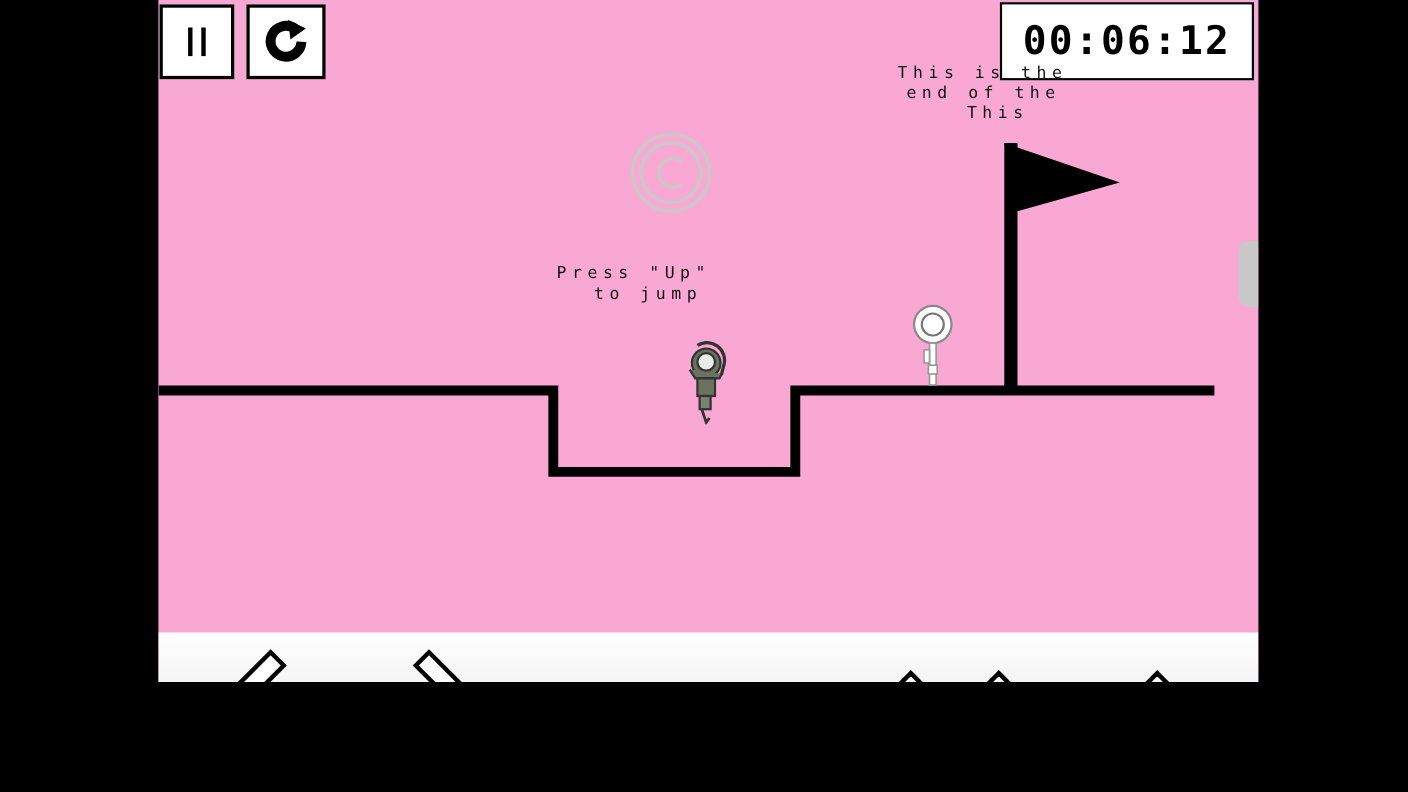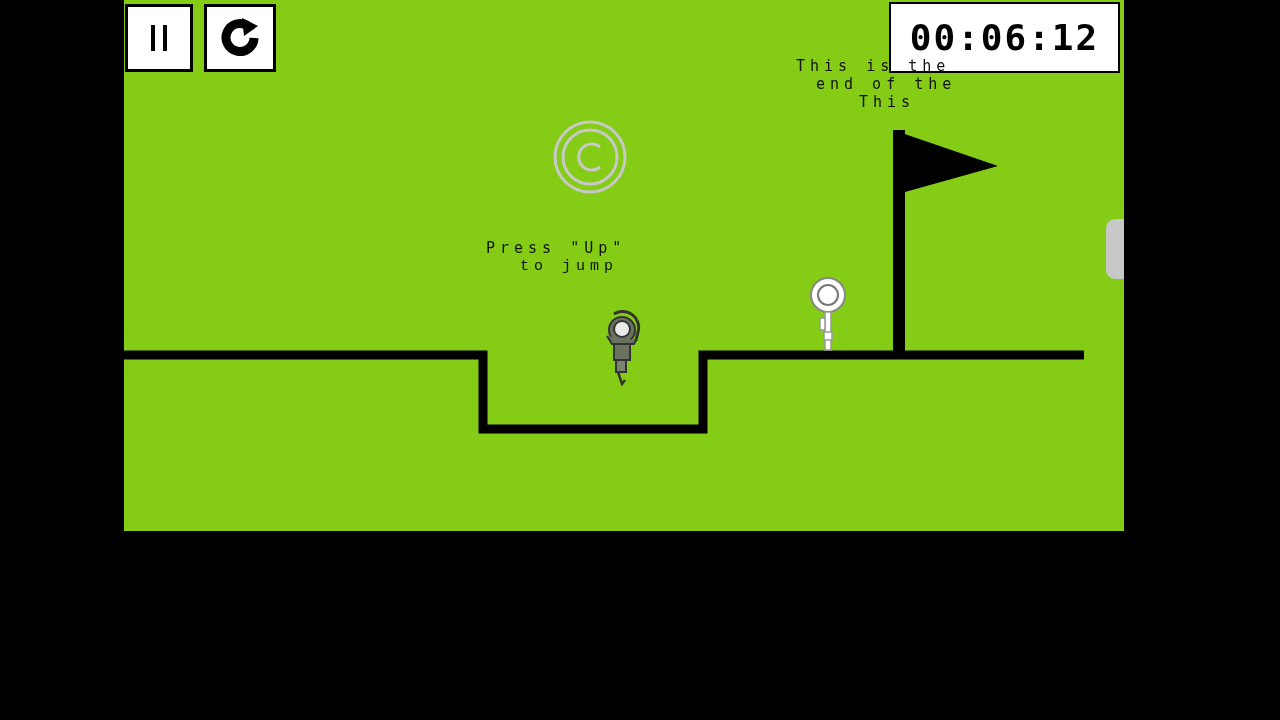--- a/index.html
+++ b/index.html
@@ -1,17 +1,17 @@
 <!DOCTYPE html>
 <html><head>
 <meta charset="utf-8">
 <style>
   html, body { margin:0; padding:0; }
   body { width:1280px; height:720px; background:#000; position:relative; overflow:hidden; font-family:"DejaVu Sans Mono", monospace; }
-  #game { position:absolute; left:124px; top:0; width:1000px; height:531px; background:#84cc16; overflow:hidden; }
+  #game { position:absolute; left:144px; top:0; width:1000px; height:620px; background:#f9a8d4; overflow:hidden; }
   .abs { position:absolute; }
   .hud-btn { position:absolute; top:4px; width:68px; height:68px; border:3px solid #000; box-sizing:border-box; background:#fff; display:flex; align-items:center; justify-content:center; cursor:pointer; }
   .timer { position:absolute; left:765px; top:2px; width:231px; height:71px; border:2px solid #000; box-sizing:border-box; background:#fff; display:flex; align-items:center; justify-content:center; font-family:"DejaVu Sans Mono", monospace; font-size:36px; font-weight:bold; letter-spacing:2px; color:#000; }
   .pix-text { position:absolute; font-family:"DejaVu Sans Mono", monospace; font-size:15px; letter-spacing:5px; line-height:18px; color:#111; text-align:center; white-space:pre; }
   .controls-band { position:absolute; left:0; top:575px; width:1000px; height:66px; background:linear-gradient(#fff, #f1f0f2); }
   .dash-line { position:absolute; left:0; top:641px; width:1000px; height:0; border-top:2px dashed #b5b5b5; }
   .scroll-handle { position:absolute; left:982px; top:219px; width:18px; height:60px; border-radius:9px 0 0 9px; background:#c8c8c8; }
   .ctrl { position:absolute; cursor:pointer; }
 </style>
 </head>
@@ -29,31 +29,31 @@
   <div class="hud-btn" style="left:80px; width:72px;">
     <svg width="44" height="44" viewBox="0 0 44 44">
       <path d="M30 10 A14 14 0 1 0 36 22" fill="none" stroke="#000" stroke-width="9"></path>
       <polygon points="24,2 40,10 26,20" fill="#000"></polygon>
     </svg>
   </div>
 
   <div class="timer">00:06:12</div>
 
   <div class="pix-text" style="left:672px; top:57px; text-align:left;">This is the</div>
-  <div class="pix-text" style="left:680px; top:75px; text-align:left;margin-left:12px;">end of the</div>
+  <div class="pix-text" style="left:680px; top:75px; text-align:left;">end of the</div>
   <div class="pix-text" style="left:735px; top:93px; text-align:left;">This</div>
 
   <svg class="abs" style="left:428px; top:119px;" width="76" height="76" viewBox="0 0 76 76">
     <circle cx="38" cy="38" r="35" fill="none" stroke="#c8c8c8" stroke-width="3"></circle>
     <circle cx="38" cy="38" r="27" fill="none" stroke="#c8c8c8" stroke-width="3"></circle>
     <path d="M48 28 A13 13 0 1 0 48 48" fill="none" stroke="#c8c8c8" stroke-width="3"></path>
   </svg>
 
   <div class="pix-text" style="left:362px; top:239px; text-align:left;">Press "Up"</div>
-  <div class="pix-text" style="left:382px; top:258px; text-align:right;font-family:Liberation Mono, monospace;"> to jump</div>
+  <div class="pix-text" style="left:382px; top:258px; text-align:right;"> to jump</div>
 
   <svg class="abs" style="left:0; top:0;" width="1000" height="720" viewBox="0 0 1000 720">
     <polyline points="0,355 359,355 359,429 579,429 579,355 960,355" fill="none" stroke="#000" stroke-width="9" stroke-linejoin="miter"></polyline>
   </svg>
 
   <svg class="abs" style="left:766px; top:128px;" width="110" height="226" viewBox="0 0 110 226">
     <rect x="3" y="2" width="12" height="224" fill="#000"></rect>
     <polygon points="3,2 108,38 15,64" fill="#000"></polygon>
   </svg>
 

